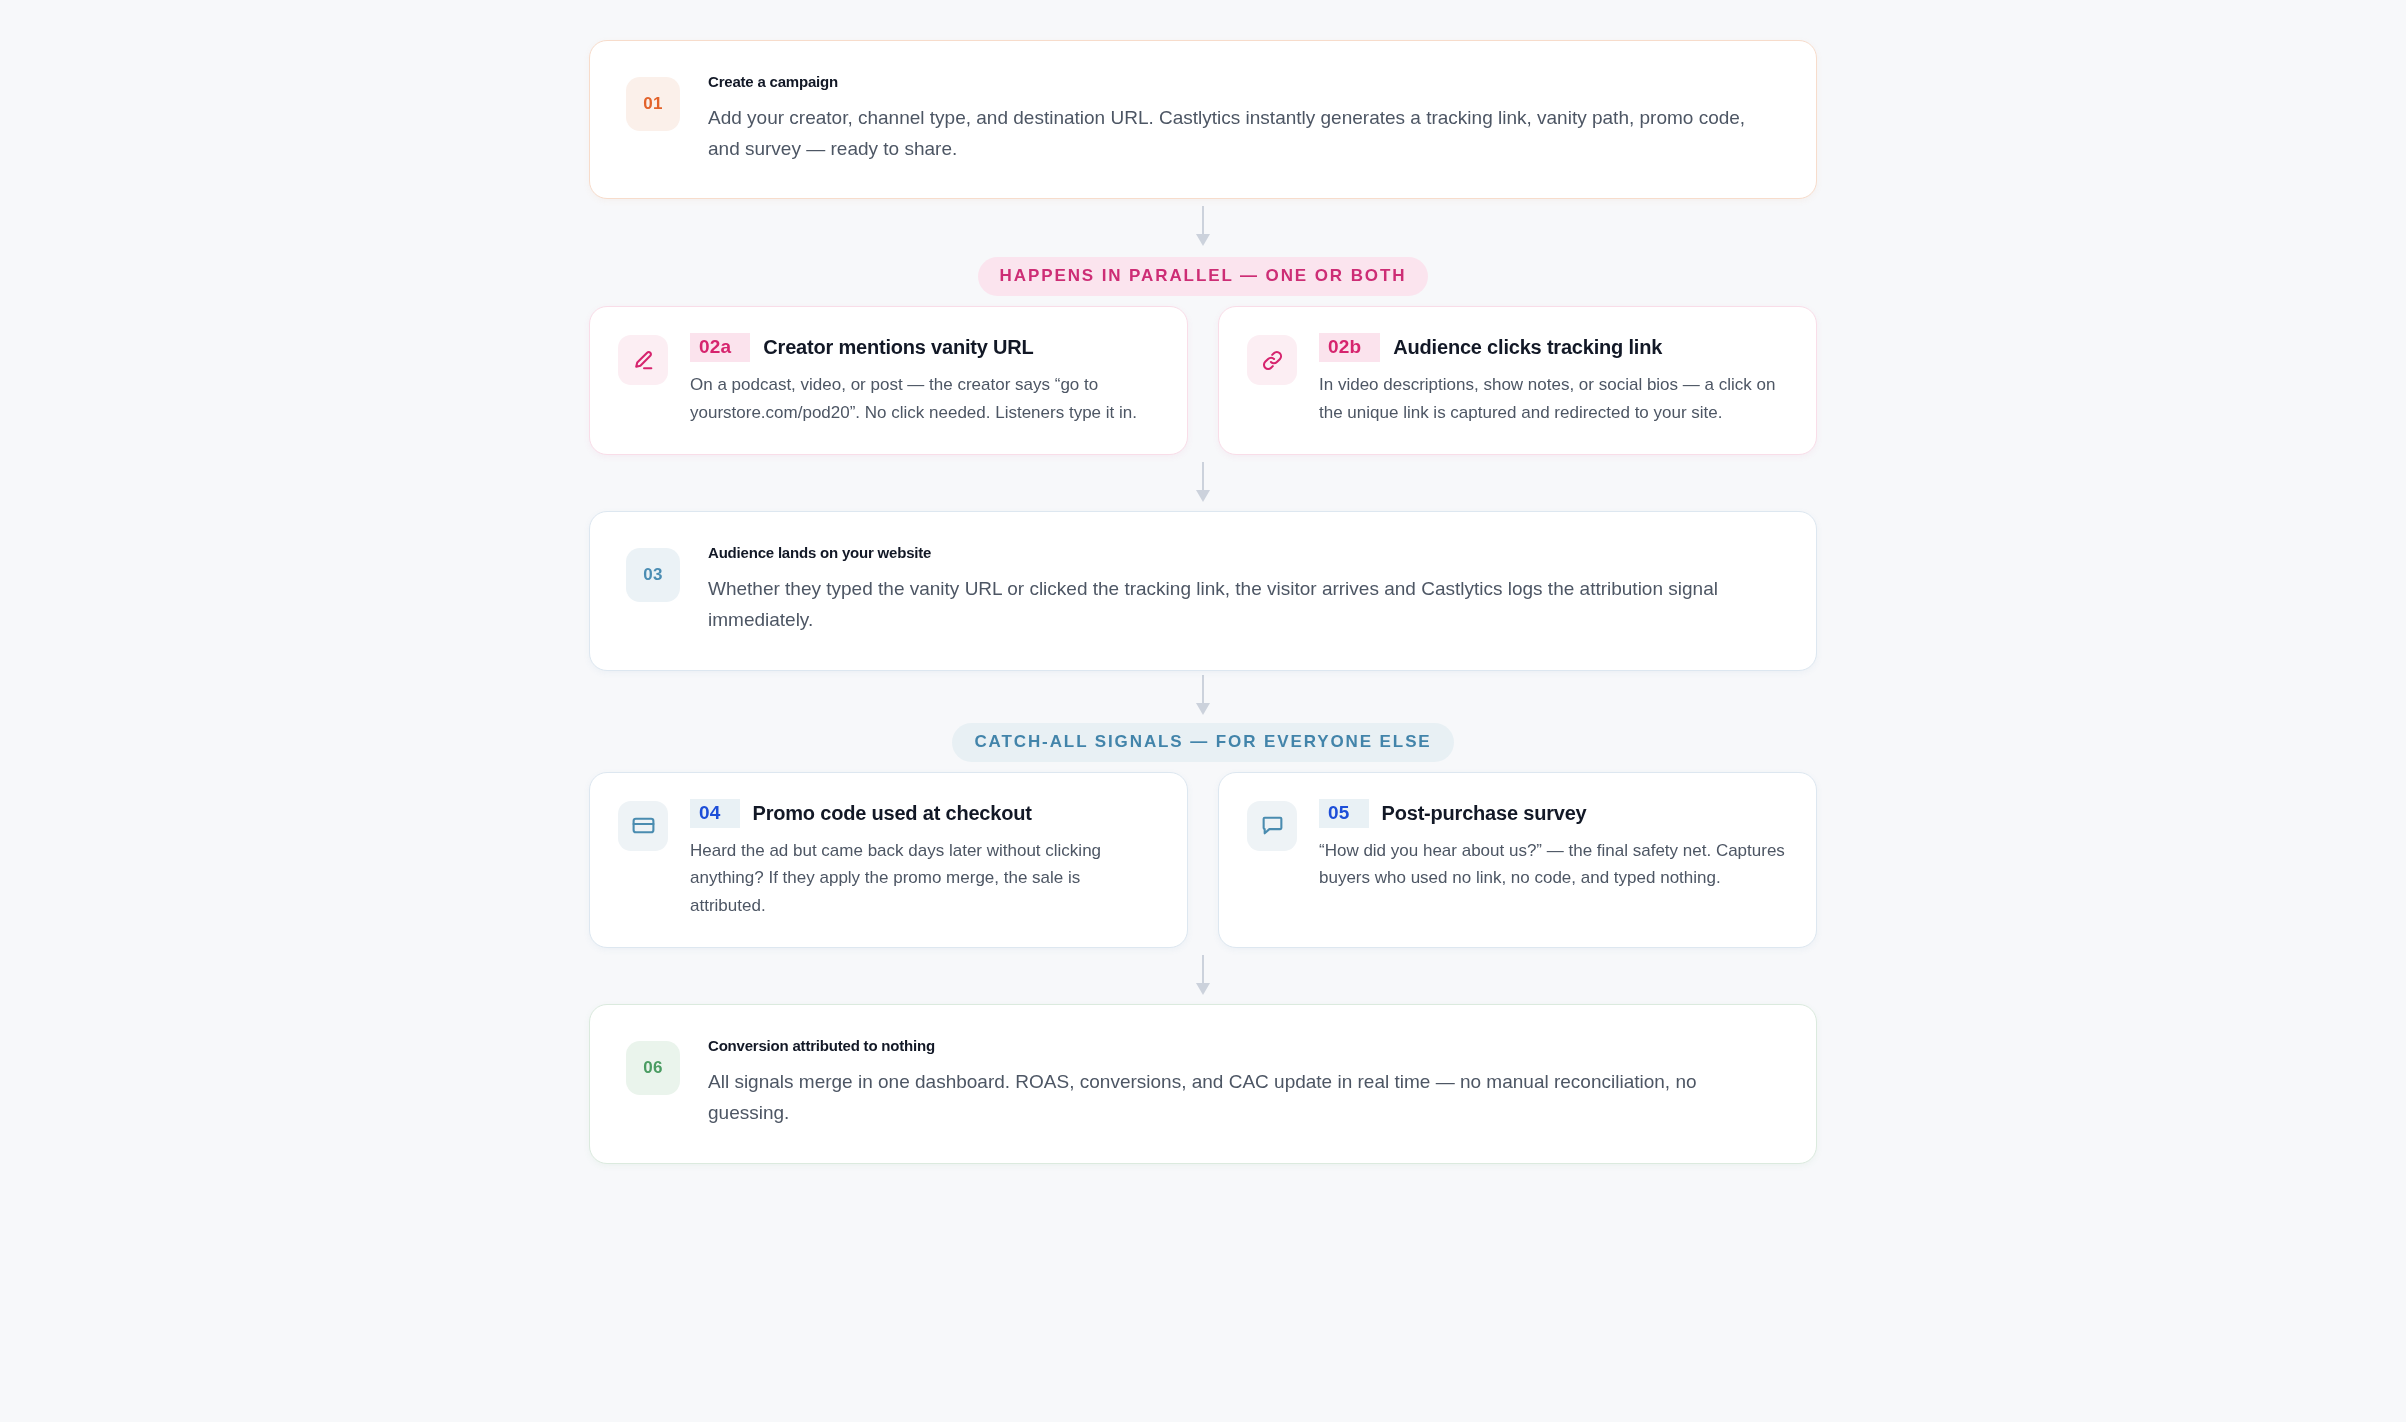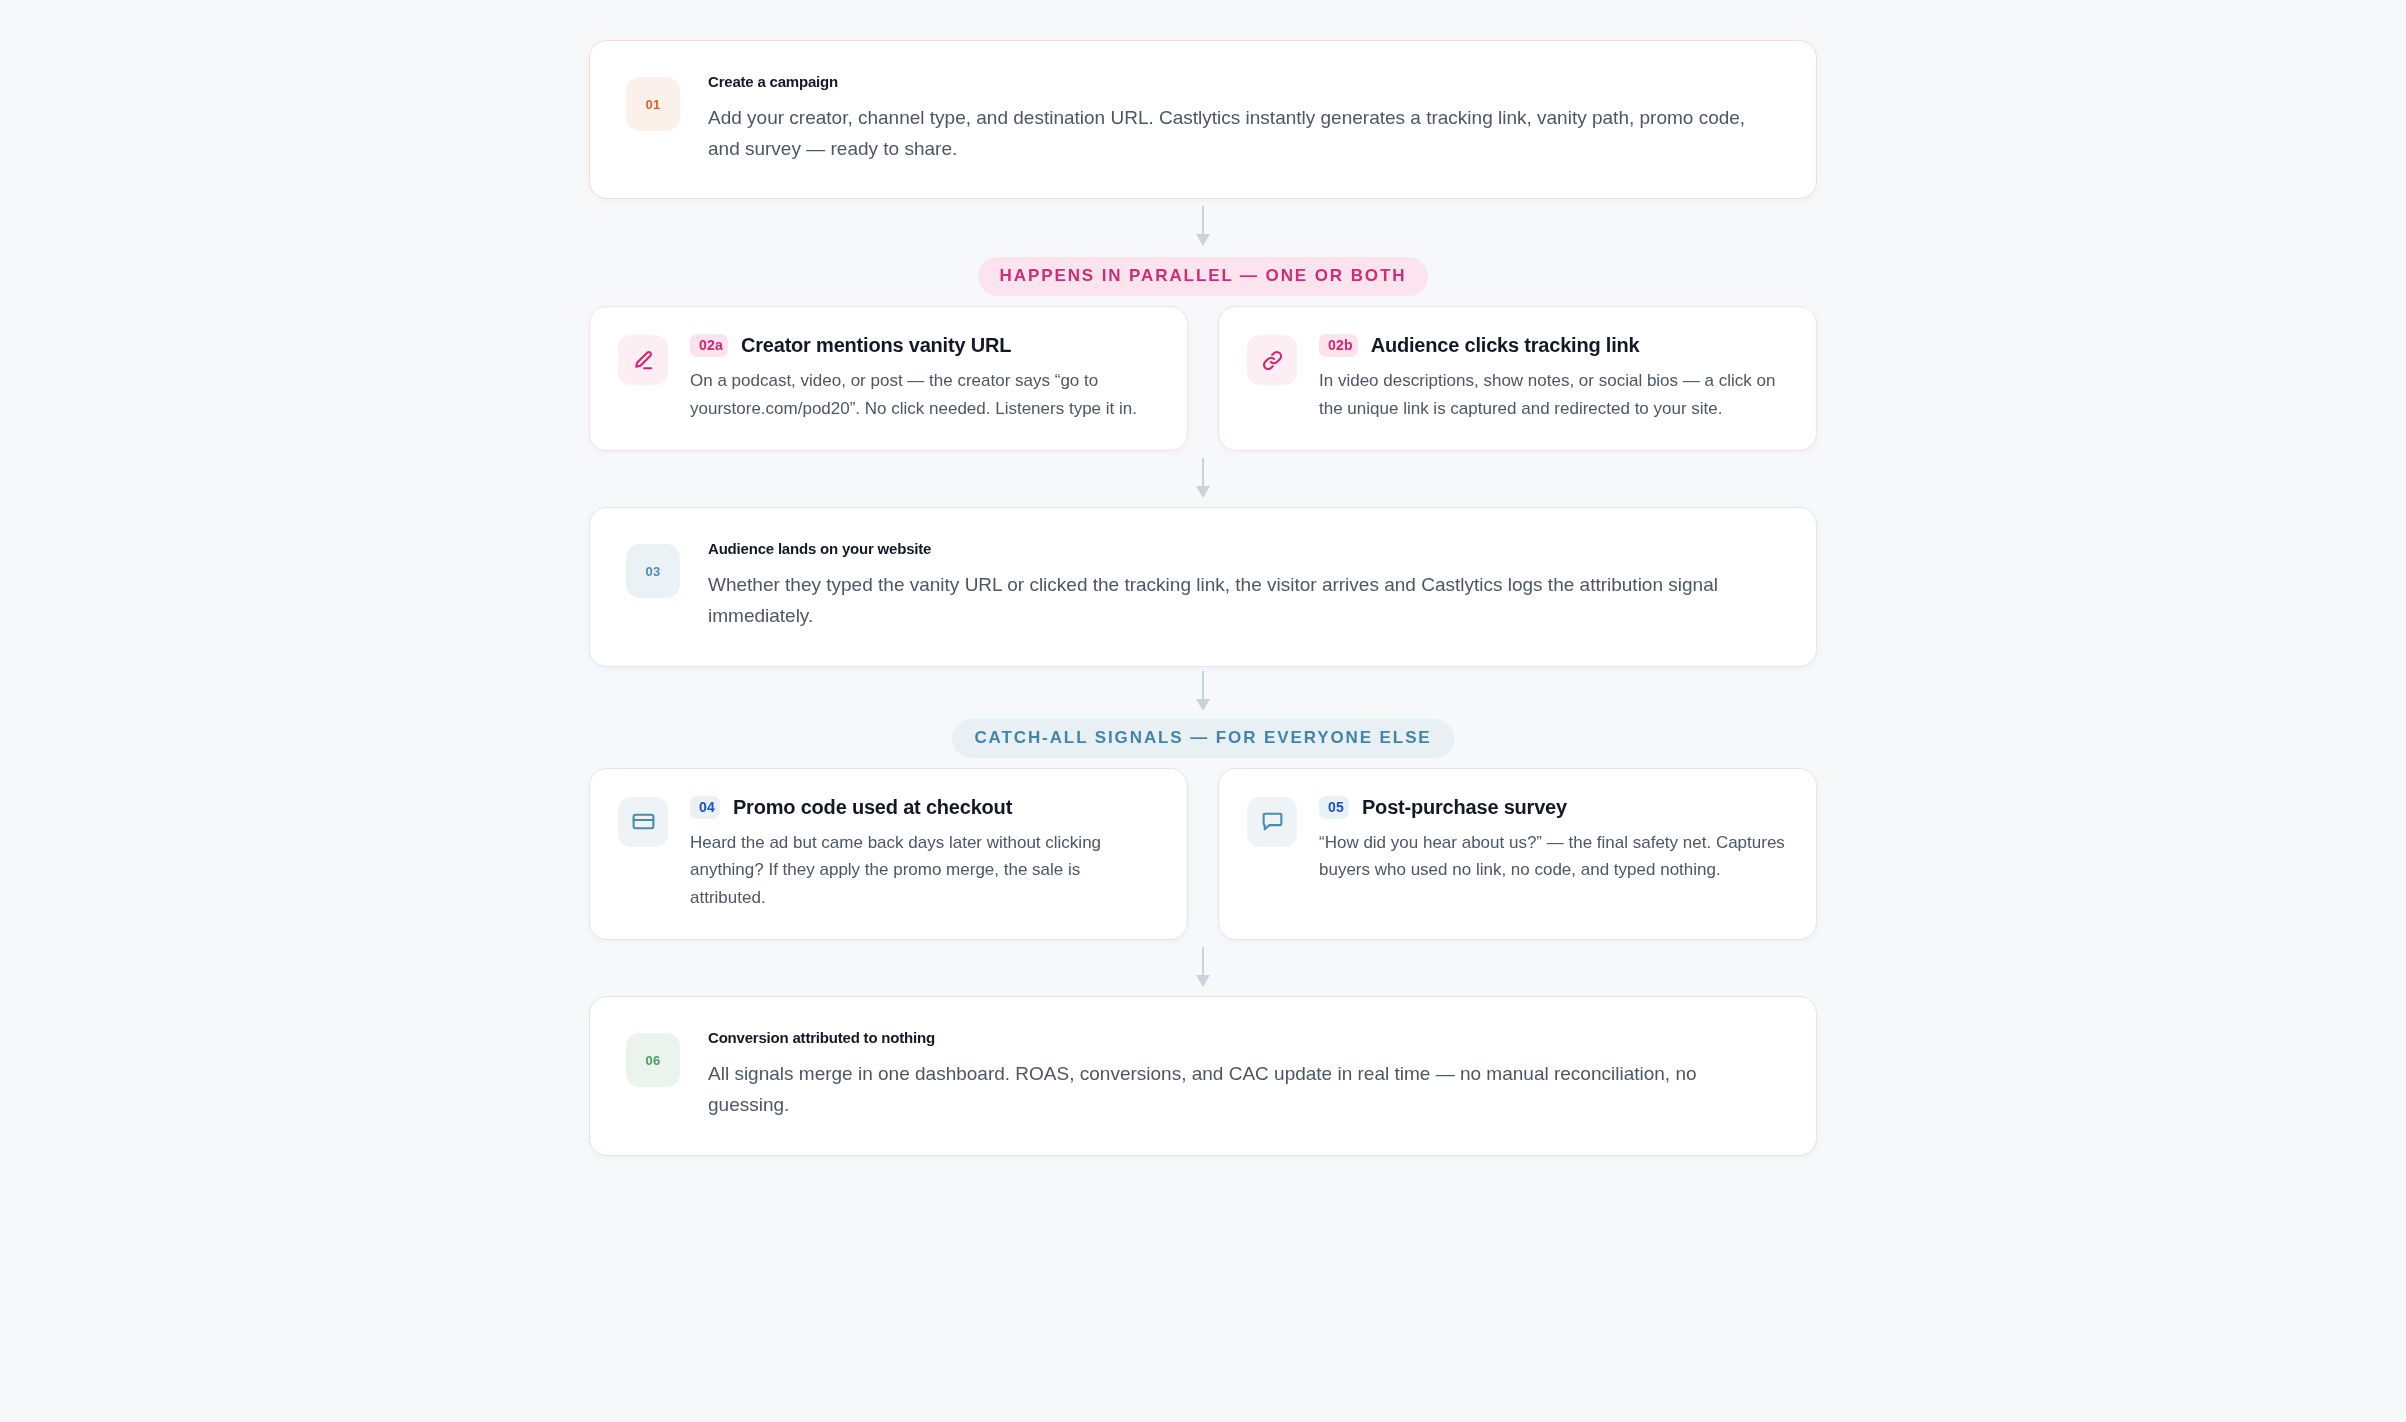--- a/index.html
+++ b/index.html
@@ -61,21 +61,21 @@
 
   
   .num-chip {
     width: 54px;
     height: 54px;
     border-radius: 14px;
     flex: 0 0 54px;
     display: flex;
     align-items: center;
     justify-content: center;
-    font-size: 13px;
+    font-size: 17px;
     font-weight: 700;
     letter-spacing: 0.2px;
     margin-top: 4px;
   }
   .num-orange { background: #fbf0ea; color: #e2622a; }
   .num-blue   { background: #ebf2f6; color: #4b8db3; }
   .num-green  { background: #eaf4ec; color: #4a9c62; }
 
   
   .icon-tile {
@@ -95,24 +95,24 @@
   
   .body-col { flex: 1 1 auto; min-width: 0; }
 
   .title-row {
     display: flex;
     align-items: center;
     gap: 13px;
   }
 
   .inline-badge {
-    font-size: 14px;
+    font-size: 19px;
     font-weight: 700;
-    border-radius: 7px;
-    padding: 3px 5px 4px 9px;
+    border-radius: 0;
+    padding: 3px 19px 4px 9px;
     letter-spacing: 0.2px;
   }
   .ib-pink { background: #fbe3ed; color: #d6246e; }
   .ib-blue { background: #e9f1f5; color: #1d4ed8; }
 
   .card-title {
     font-size: 15px;
     font-weight: 700;
     color: #121826;
     letter-spacing: -0.2px;

